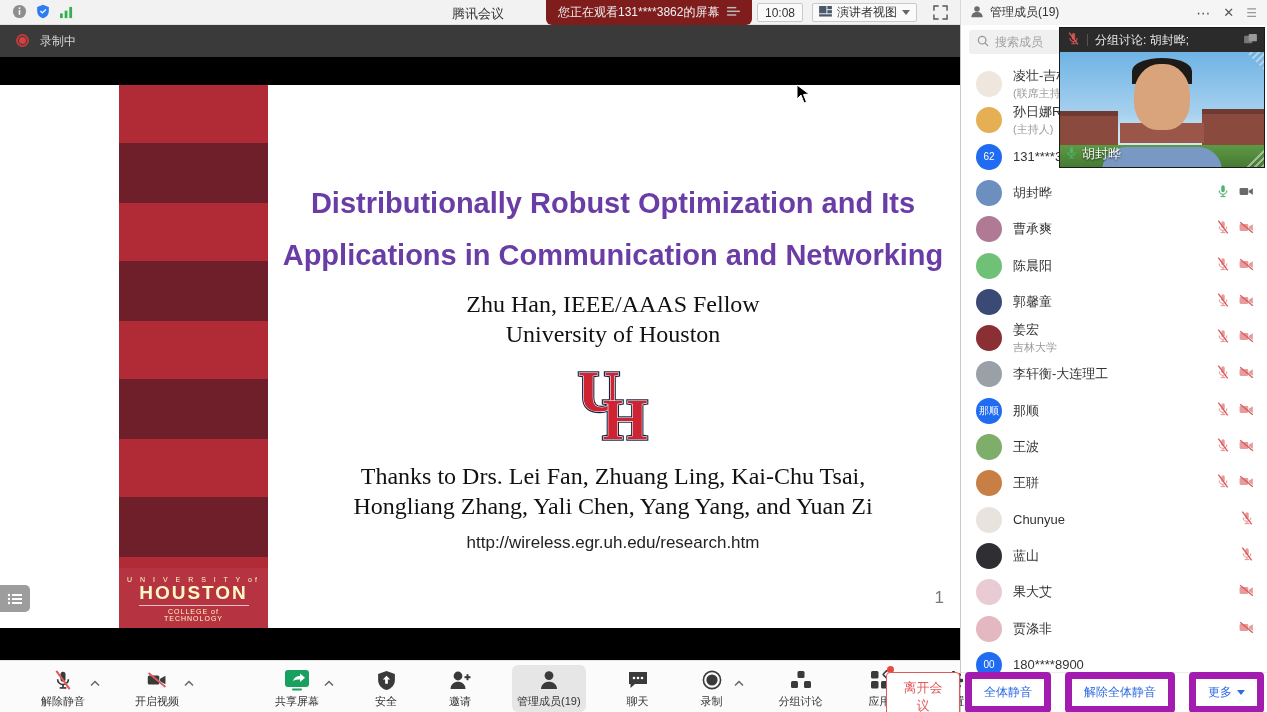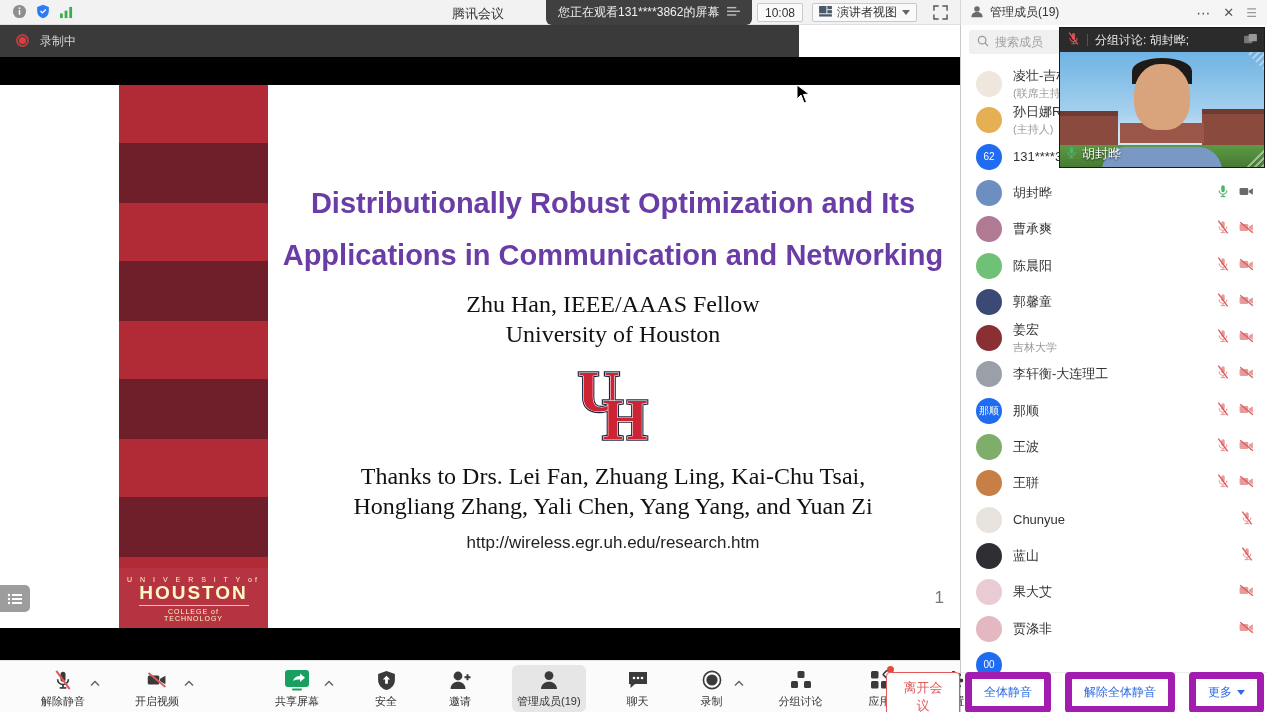--- a/index.html
+++ b/index.html
@@ -5,21 +5,21 @@
   * { margin:0; padding:0; box-sizing:border-box; }
   html,body { background:#222; }
   .screen { position:relative; width:1267px; height:712px; overflow:hidden; background:#fff;
             font-family:"Liberation Sans", sans-serif; }
 
   
   .topbar { position:absolute; left:0; top:0; width:1267px; height:25px; background:#f2f2f2;
             border-bottom:1px solid #e0e0e0; z-index:30; }
   .tb-left { position:absolute; left:12px; top:4px; display:flex; gap:9px; align-items:center; }
   .app-title { position:absolute; left:452px; top:5px; font-size:13px; color:#333; }
-  .watch-pill { position:absolute; left:546px; top:0; height:25px; background:#404040; color:#f0f0f0;
+  .watch-pill { position:absolute; left:546px; top:0; height:25px; background:#7f1d1d; color:#f0f0f0;
                 font-size:12px; border-radius:0 0 6px 6px; display:flex; align-items:center; gap:8px;
                 padding:0 12px; z-index:31; }
   .time-box { position:absolute; left:757px; top:3px; height:19px; border:1px solid #c9c9c9; background:#fafafa;
               border-radius:2px; font-size:12px; color:#333; display:flex; align-items:center; padding:0 7px; }
   .view-box { position:absolute; left:812px; top:3px; height:19px; border:1px solid #c9c9c9; background:#fafafa;
               border-radius:2px; font-size:12px; color:#333; display:flex; align-items:center; gap:5px; padding:0 6px; }
   .caret-down { width:0; height:0; border-left:4px solid transparent; border-right:4px solid transparent;
                 border-top:5px solid #666; }
   .fs-icon { position:absolute; left:933px; top:5px; }
   .layout-icon { position:absolute; left:963px; top:5px; }
@@ -27,21 +27,21 @@
   
   .sb-header { position:absolute; left:960px; top:0; width:307px; height:25px; background:#f5f5f5;
                border-left:1px solid #d8d8d8; display:flex; align-items:center; }
   .sb-title { font-size:12px; color:#333; margin-left:6px; }
   .sb-header-right { position:absolute; right:10px; top:0; height:25px; display:flex; align-items:center; gap:12px; }
   .dots-btn { font-size:14px; color:#555; letter-spacing:1px; cursor:default; }
   .close-btn { font-size:13px; color:#555; }
   .handle-btn { font-size:12px; color:#999; }
 
   
-  .recbar { position:absolute; left:0; top:25px; width:799px; height:32px; background:#3a3a3a; z-index:5; }
+  .recbar { position:absolute; left:0; top:25px; width:960px; height:32px; background:#3a3a3a; z-index:5; }
   .rec-dot { position:absolute; left:16px; top:9px; width:13px; height:13px; border-radius:50%;
              border:2px solid #c23b3b; display:flex; align-items:center; justify-content:center; }
   .rec-dot::after { content:""; width:7px; height:7px; border-radius:50%; background:#d84040; }
   .rec-label { position:absolute; left:40px; top:8px; font-size:12px; color:#d6d6d6; }
 
   
   .stage { position:absolute; left:0; top:57px; width:960px; height:603px; background:#000; }
   .slide { position:absolute; left:0; top:28px; width:960px; height:543px; background:#fff; overflow:hidden; }
   .stripes { position:absolute; left:119px; top:0; width:149px; height:483px;
              background:repeating-linear-gradient(180deg,#b02b36 0 58px,#6f1f29 58px 118px); }
@@ -669,20 +669,23 @@
           <div class="m-icons">
             <span><svg width="15" height="13" viewBox="0 0 26 20">
                 <rect x="1" y="4" width="15" height="12" rx="2" fill="#e59c9c"></rect>
                 <path d="M17 8.5l7-4v11l-7-4z" fill="#e59c9c"></path>
                 <line x1="2" y1="1" x2="24" y2="19" stroke="#e05a5a" stroke-width="2.4"></line>
               </svg></span>
           </div>
         </div>
         <div class="member-row" style="top: 585.8px;">
           <div class="avatar" style="background: rgb(31, 107, 242);">00</div>
+          <div class="m-text">
+            <div class="m-name">180****8900</div>
+          </div>
           <div class="m-icons"></div>
         </div>
       </div>
     <div class="sb-footer" id="sb-footer">
         <button class="sb-btn">
           <span>全体静音</span>
         </button>
         <button class="sb-btn">
           <span>解除全体静音</span>
         </button>

